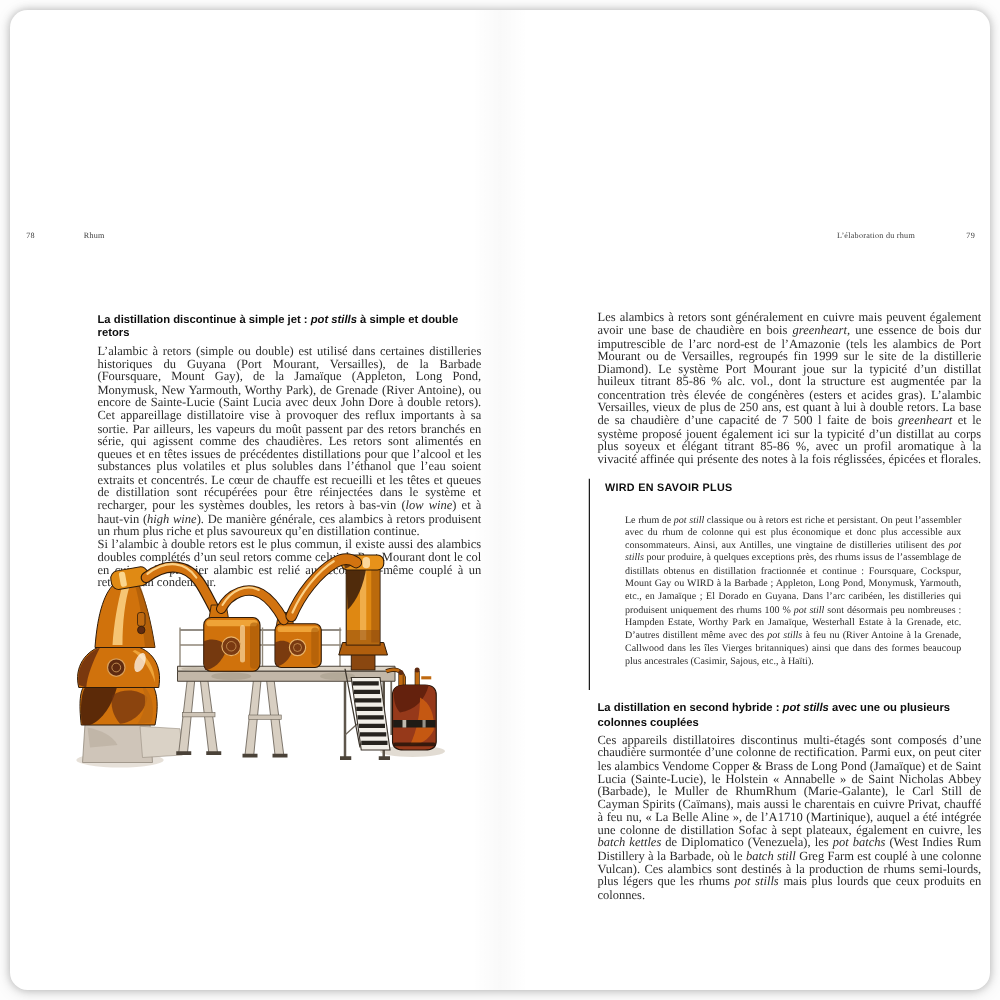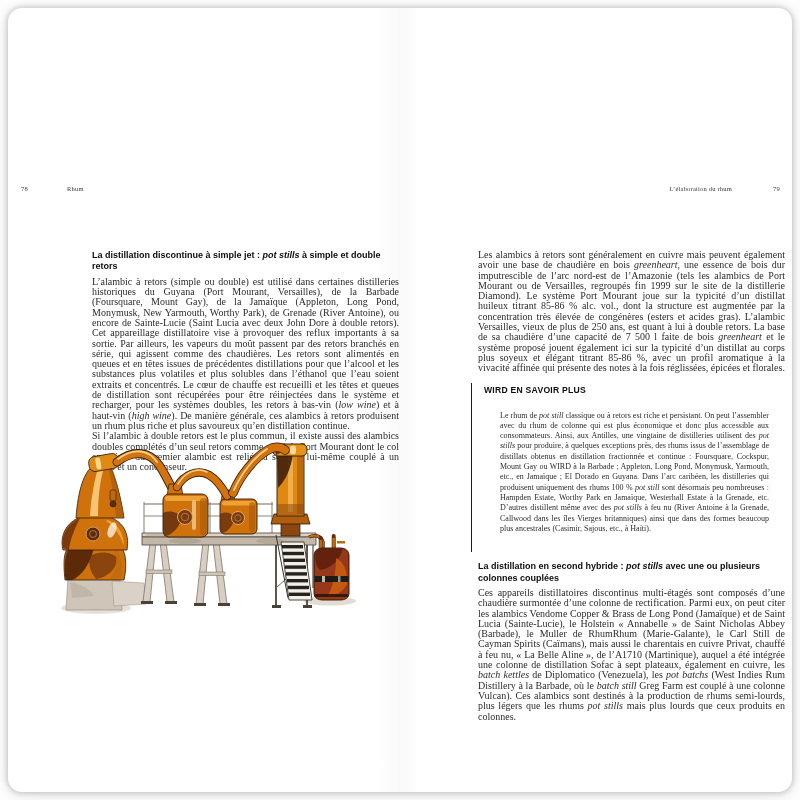--- a/index.html
+++ b/index.html
@@ -8,21 +8,21 @@
   .spread-bg{position:absolute;left:8px;top:8px;right:8px;bottom:8px;background:#fff;
              border-radius:14px;box-shadow:0 0 7px rgba(0,0,0,.25), 0 2px 14px rgba(0,0,0,.10);}
   .gutter{position:absolute;left:50%;top:8px;bottom:8px;width:44px;transform:translateX(-50%);
           background:linear-gradient(90deg,rgba(0,0,0,0) 0%,rgba(0,0,0,.025) 50%,rgba(0,0,0,0) 100%);}
   .runhead{position:absolute;font-size:6.5px;line-height:8px;color:#3c3c3c;letter-spacing:.2px;}
   #folio-left{left:21px;top:185px;}
   #runtitle-left{left:67px;top:185px;}
   #runtitle-right{left:620px;top:185px;width:112px;text-align:right;}
   #folio-right{left:760px;top:185px;width:20px;text-align:right;}
   .text-col{position:absolute;width:307px;color:#2b2b2b;}
-  #col-left{left:92px;top:250px;}
+  #col-left{left:78px;top:250px;}
   #col-right{left:478px;top:250px;}
   .text-col p{margin:0;font-size:10px;line-height:10.3px;text-align:justify;}
   h2.sec{margin:0 0 4px 0;font-family:"Liberation Sans",sans-serif;font-weight:bold;
          font-size:9px;line-height:11.4px;color:#0d0d0d;}
   h2.sec .it{font-style:italic;}
   .it{font-style:italic;}
   .infobox{margin:9px 0 0 -7px;border-left:1.3px solid #1c1c1c;padding:2px 0 2px 12px;}
   .infobox h3{margin:0 0 3.5px 0;font-family:"Liberation Sans",sans-serif;font-weight:bold;
               font-size:8.6px;line-height:10px;letter-spacing:.25px;color:#0d0d0d;}
   .infobox p{font-size:8px;line-height:10.3px;text-align:justify;margin:16px;}

